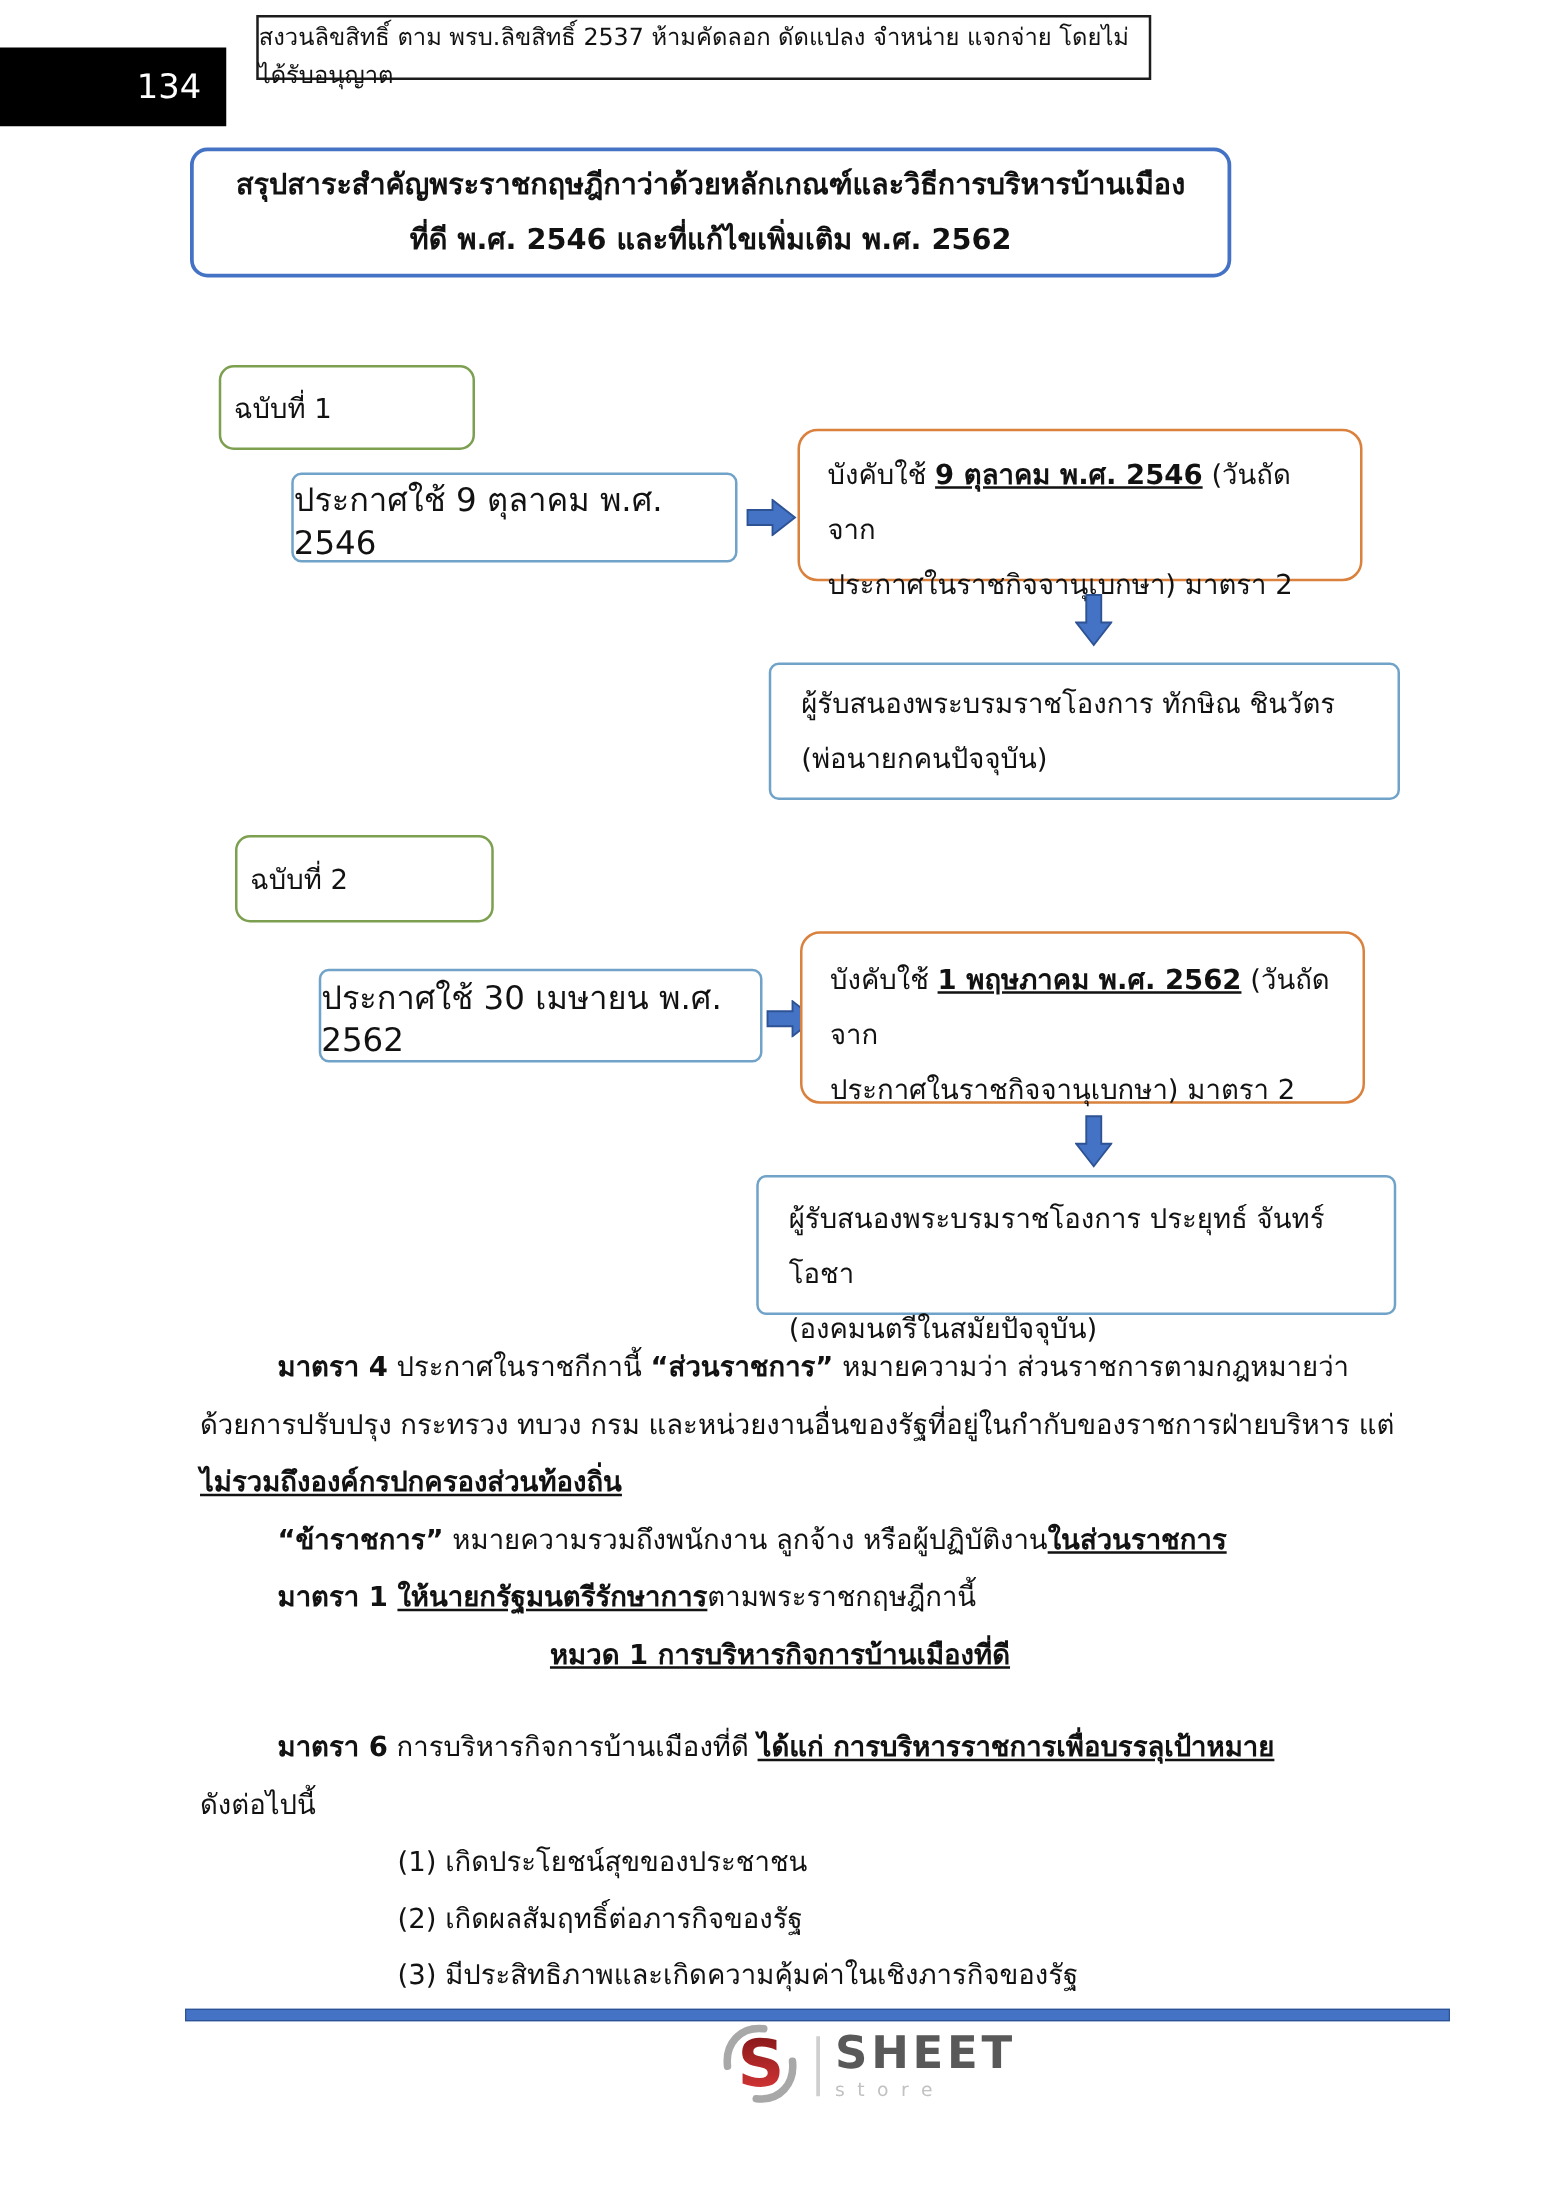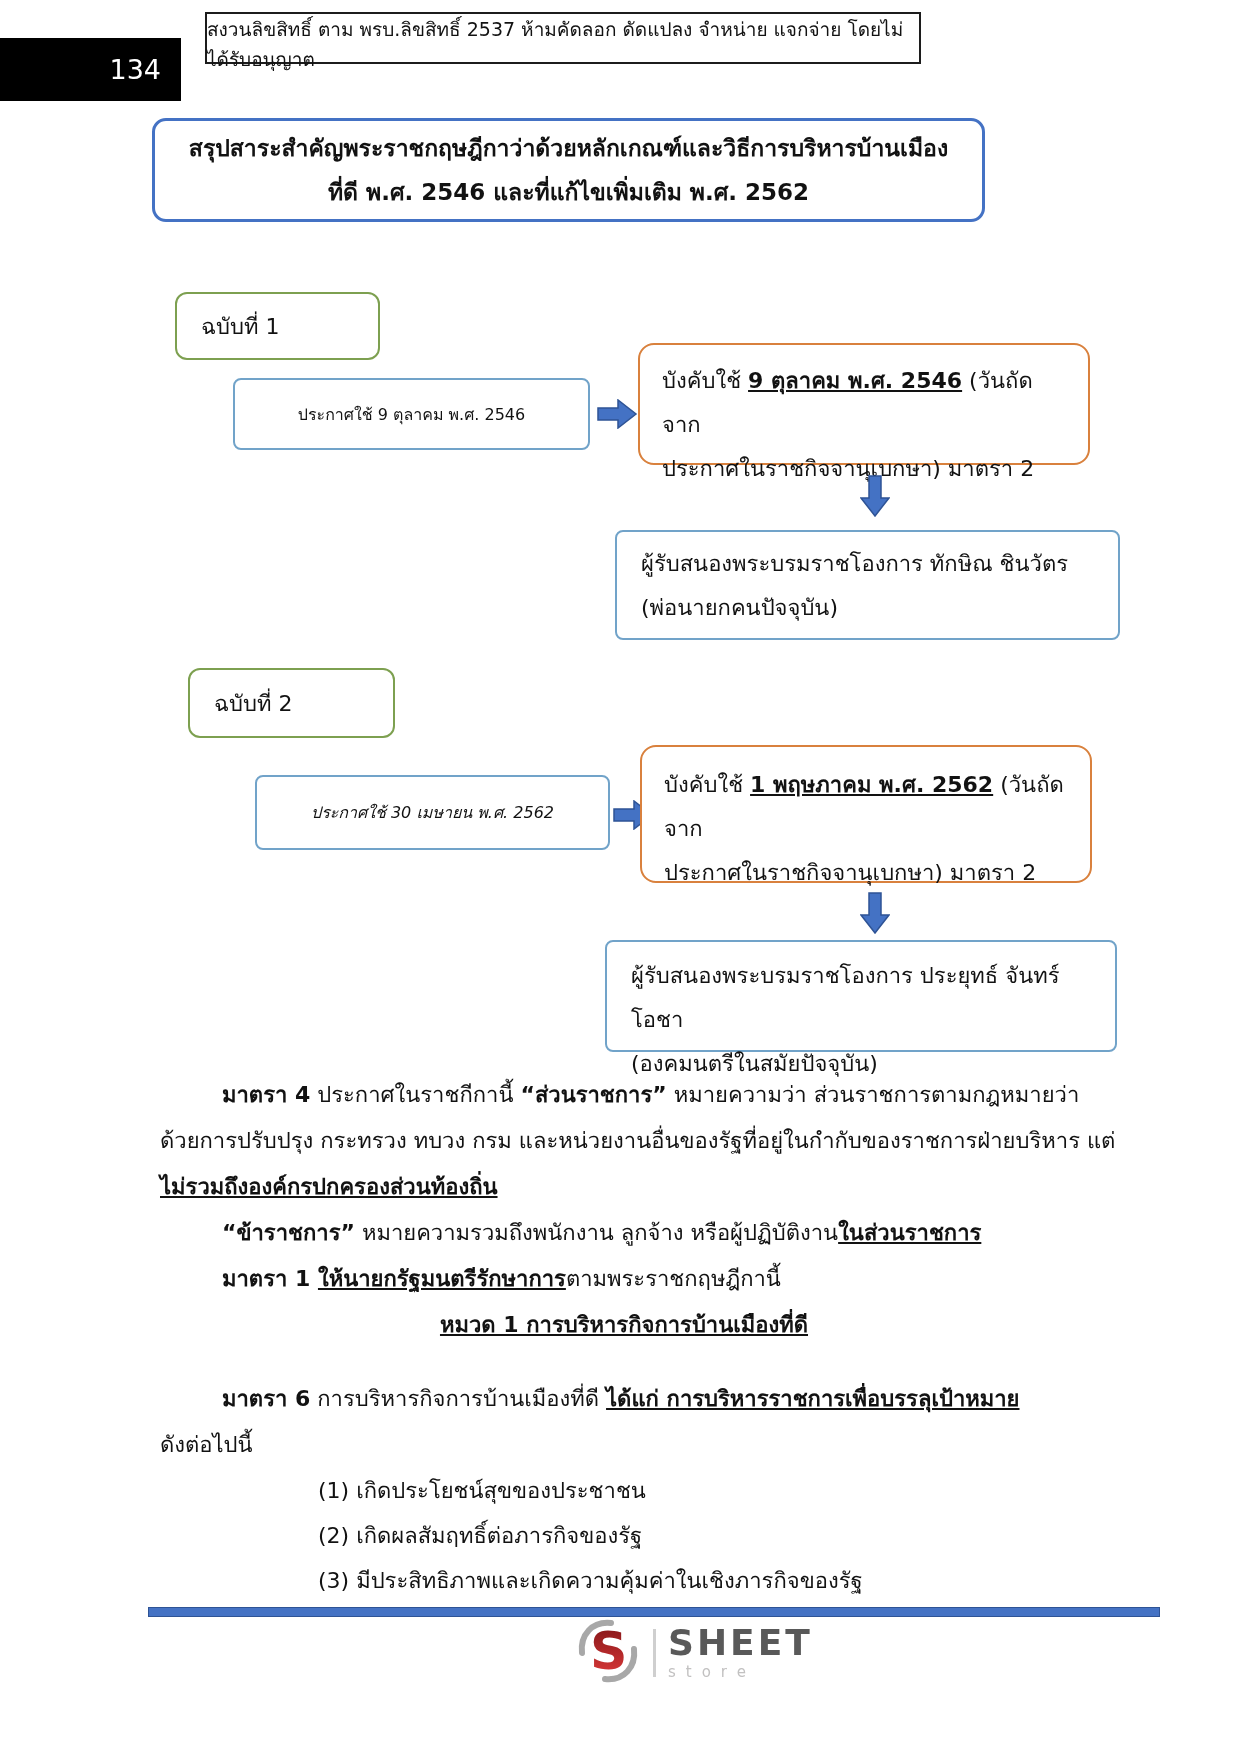--- a/index.html
+++ b/index.html
@@ -14,33 +14,33 @@
   .copyright{left:205px;top:12px;width:716px;height:52px;border:2px solid #1c1c1c;
              display:flex;align-items:flex-start;justify-content:center;font-size:19px;background:#fff;}
 
   
   .titlebox{left:152px;top:118px;width:833px;height:104px;border:3px solid #4472C4;border-radius:14px;
             display:flex;align-items:center;justify-content:center;text-align:center;
             font-weight:bold;font-size:23px;line-height:44px;padding:0 30px;background:#fff;}
 
   
   .greenbox{border:2px solid #7DA050;border-radius:12px;display:flex;align-items:center;
-            padding-left:24px;font-size:22px;background:#fff;}
-  .bluebox{border:2px solid #71A3C9;border-radius:8px;background:#fff;font-size:16px;}
+            padding-left:10px;font-size:22px;background:#fff;}
+  .bluebox{border:2px solid #71A3C9;border-radius:8px;background:#fff;font-size:26px;}
   .announce{display:flex;align-items:center;justify-content:center;}
   .orangebox{border:2px solid #D9813D;border-radius:16px;background:#fff;
              font-size:22px;line-height:44px;padding:14px 22px;}
   .resultbox{font-size:22px;line-height:44px;padding:10px 24px;}
 
   .g1{left:175px;top:292px;width:205px;height:68px;}
   .a1{left:233px;top:378px;width:357px;height:72px;}
   .o1{left:638px;top:343px;width:452px;height:122px;}
   .r1{left:615px;top:530px;width:505px;height:110px;}
   .g2{left:188px;top:668px;width:207px;height:70px;}
-  .a2{left:255px;top:775px;width:355px;height:75px;font-style:italic;}
+  .a2{left:255px;top:775px;width:355px;height:75px;}
   .o2{left:640px;top:745px;width:452px;height:138px;padding-top:16px;}
   .r2{left:605px;top:940px;width:512px;height:112px;padding-top:12px;}
 
   .ar1{left:596px;top:399px;}
   .ar2{left:612px;top:800px;}
   .ad1{left:860px;top:474px;}
   .ad2{left:860px;top:891px;}
 
   
   .bodytext{left:160px;top:1072px;width:928px;font-size:22px;line-height:46px;}

